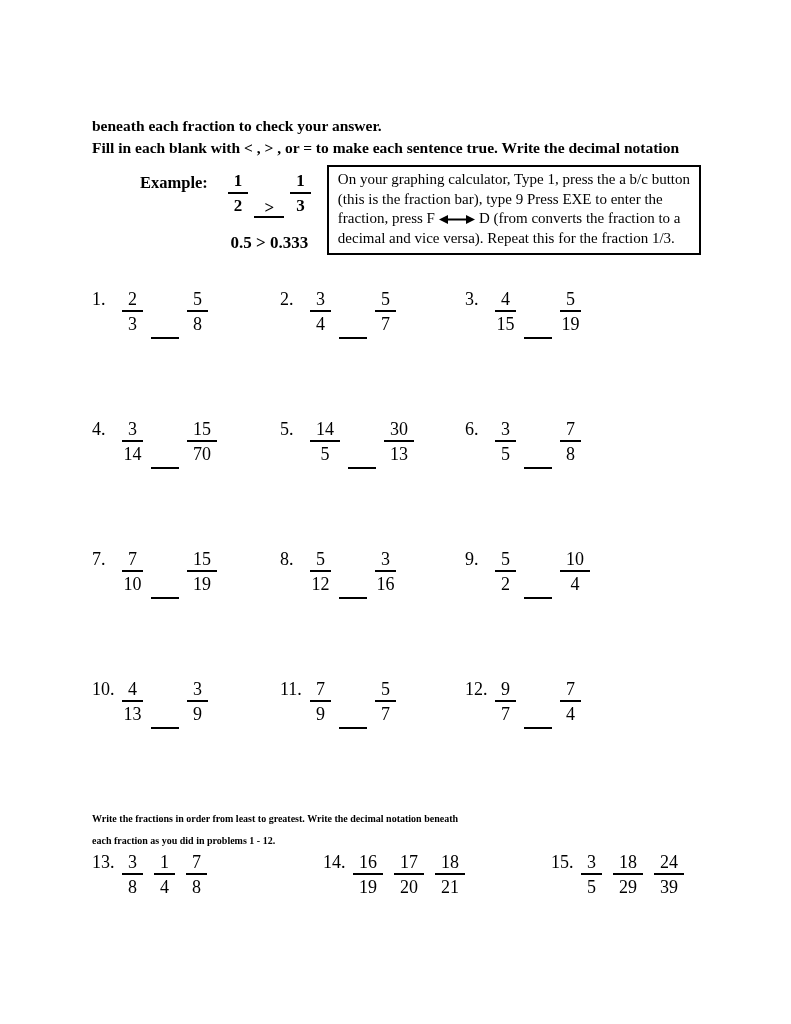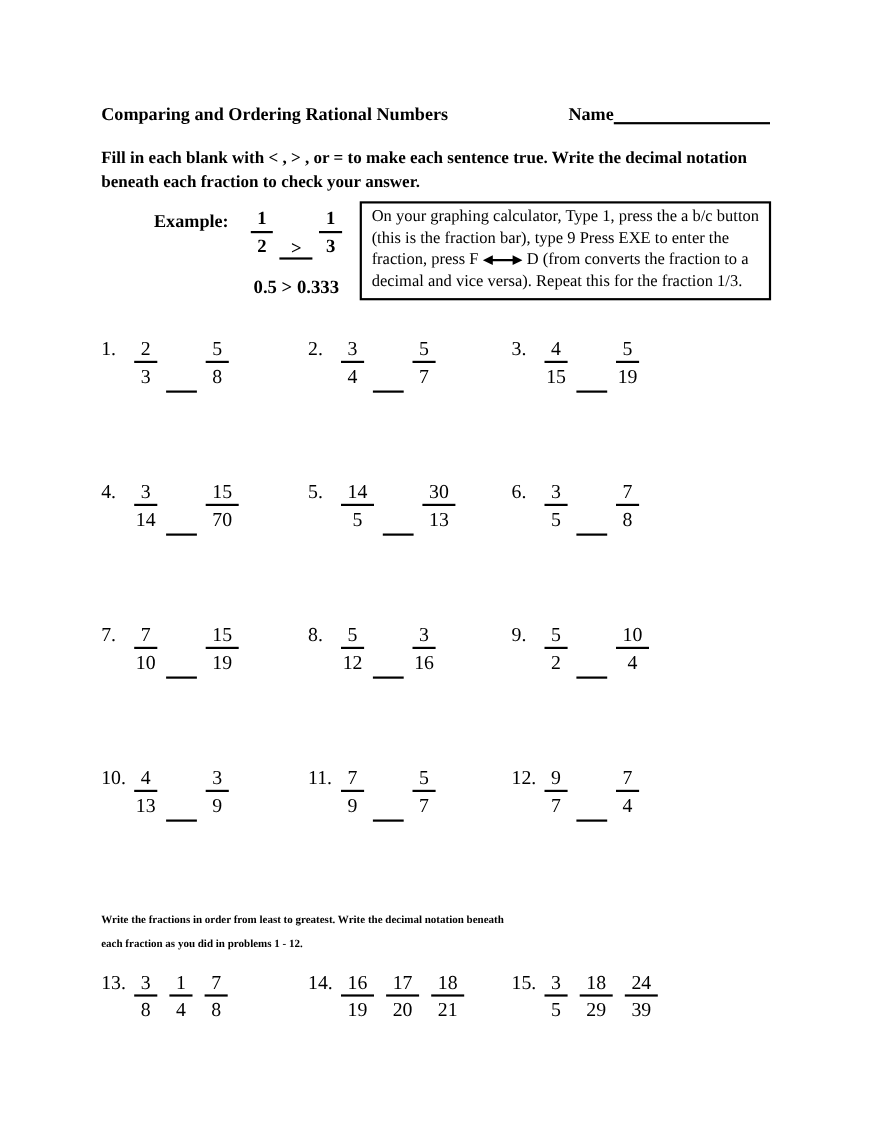--- a/index.html
+++ b/index.html
@@ -36,39 +36,32 @@
 
   
   .problems-grid{display:grid;grid-template-columns:188px 185px auto;margin-top:34px;}
   .row-gap{margin-top:80px;}
   .problem{display:flex;align-items:flex-start;font-size:18px;}
   .pnum{display:inline-block;width:30px;line-height:20px;flex:0 0 auto;}
   .cmp-blank{width:28px;height:48px;border-bottom:2px solid #000;margin:0 8px;flex:0 0 auto;}
   .ord .frac{margin-right:11px;}
 
   .instructions2{margin-top:79px;font-weight:bold;font-size:10px;line-height:22px;white-space:nowrap;}
-  .ordering-grid{display:grid;grid-template-columns:188px 185px auto;margin-top:13px;}
+  .ordering-grid{display:grid;grid-template-columns:188px 185px auto;gap:43px;}
 </style>
 </head>
 <body>
 
 <div class="page">
   <div class="content">
 
-    <div class="header-row">
-      <span class="title">Comparing and Ordering Rational Numbers</span>
-      <span class="name-group">
-        <span class="name-label">Name</span>
-        <span class="name-line"></span>
-      </span>
-    </div>
 
     <div class="instructions">
+      <div>beneath each fraction to check your answer.</div>
       <div>Fill in each blank with &lt; , &gt; , or = to make each sentence true.  Write the decimal notation</div>
-      <div>beneath each fraction to check your answer.</div>
     </div>
 
     <div class="example">
       <span class="example-label">Example:</span>
       <span class="example-mid">
         <span class="ex-cmp-row">
           <span class="frac">
             <span class="num">1</span>
             <span class="den">2</span>
           </span>

